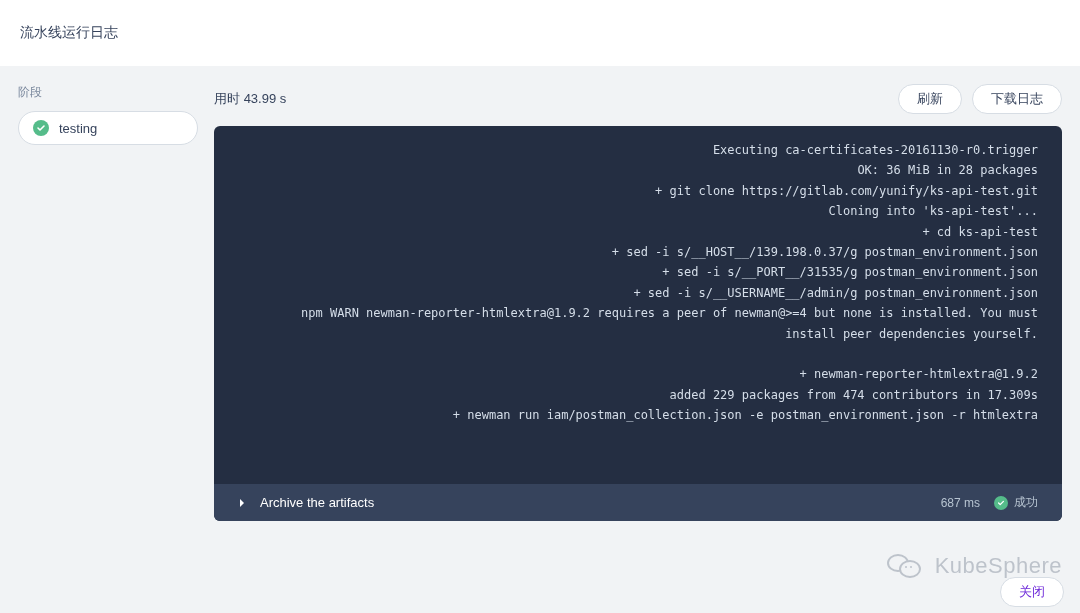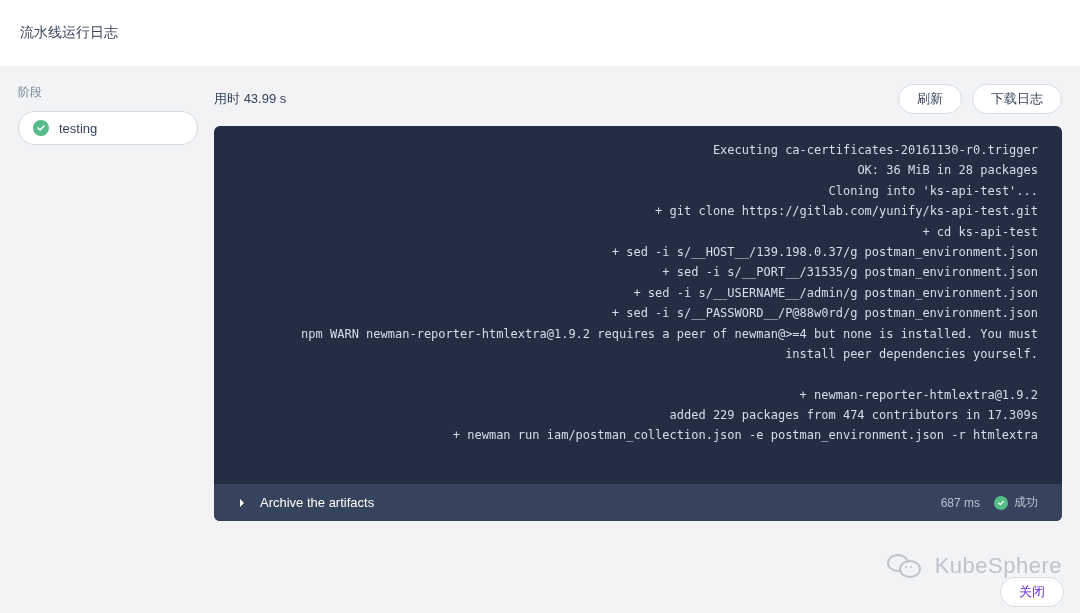--- a/index.html
+++ b/index.html
@@ -197,27 +197,26 @@
       <div class="actions">
         <button class="btn">刷新</button>
         <button class="btn">下载日志</button>
       </div>
     </div>
 
     <div class="log-panel">
       <div class="log-body" id="log-body">
           <span class="log-line">Executing ca-certificates-20161130-r0.trigger</span>
           <span class="log-line">OK: 36 MiB in 28 packages</span>
+          <span class="log-line">+ git clone https://gitlab.com/yunify/ks-api-test.git</span>
           <span class="log-line">Cloning into 'ks-api-test'...</span>
-          <span class="log-line">+ git clone https://gitlab.com/yunify/ks-api-test.git</span>
           <span class="log-line">+ cd ks-api-test</span>
           <span class="log-line">+ sed -i s/__HOST__/139.198.0.37/g postman_environment.json</span>
           <span class="log-line">+ sed -i s/__PORT__/31535/g postman_environment.json</span>
           <span class="log-line">+ sed -i s/__USERNAME__/admin/g postman_environment.json</span>
-          <span class="log-line">+ sed -i s/__PASSWORD__/P@88w0rd/g postman_environment.json</span>
           <span class="log-line">npm WARN newman-reporter-htmlextra@1.9.2 requires a peer of newman@&gt;=4 but none is installed. You must install peer dependencies yourself.</span>
           <span class="log-line">&nbsp;</span>
           <span class="log-line">+ newman-reporter-htmlextra@1.9.2</span>
           <span class="log-line">added 229 packages from 474 contributors in 17.309s</span>
           <span class="log-line">+ newman run iam/postman_collection.json -e postman_environment.json -r htmlextra</span>
         </div>
       <div class="log-footer">
         <span class="chevron">
           <svg width="8" height="10" viewBox="0 0 8 10">
               <path d="M2 1 L6 5 L2 9 Z" fill="#fff"></path>

